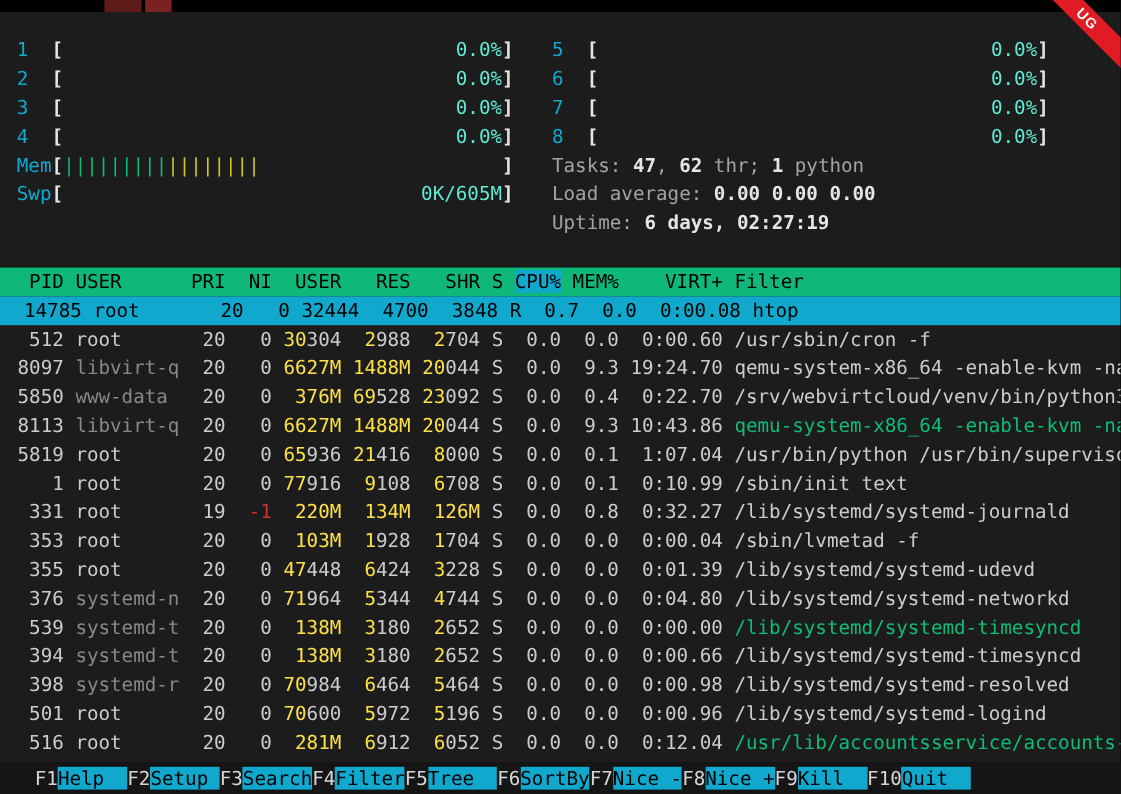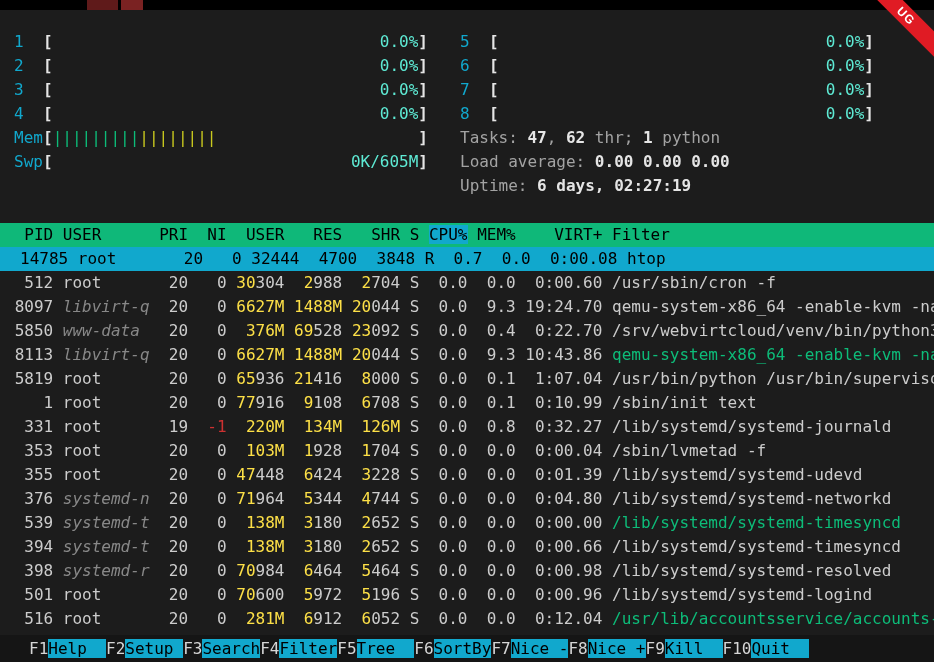--- a/index.html
+++ b/index.html
@@ -36,21 +36,21 @@
   .yellow{color:#c9c91f;}
   
   .proc-table{position:absolute;top:223px;left:0;width:934px;}
   .prow{height:24px;line-height:24px;white-space:pre;padding-left:5px;overflow:hidden;}
   .hdr{background:#0fb879;color:#000;}
   .hdr span{color:#000;margin-top:36px;}
   .hdr .sort{background:#11a8cd;}
   .sel{background:#11a8cd;padding-left:20px;}
   .sel span{color:#000 !important;}
   .fg{color:#cccccc;}
-  .dim{color:#888888;font-style:italic;}
+  .dim{color:#888888;}
   .blue{color:#fde047;}
   .red{color:#cd3131;}
   
   .fnbar{
     position:absolute;left:0;bottom:0;width:934px;height:27px;line-height:27px;
     white-space:pre;background:#151515;overflow:hidden;padding-left:29px;
   }
   .fnkey{color:#d6d6d6;}
   .fnlabel{background:#11a8cd;color:#000;}
 </style>

